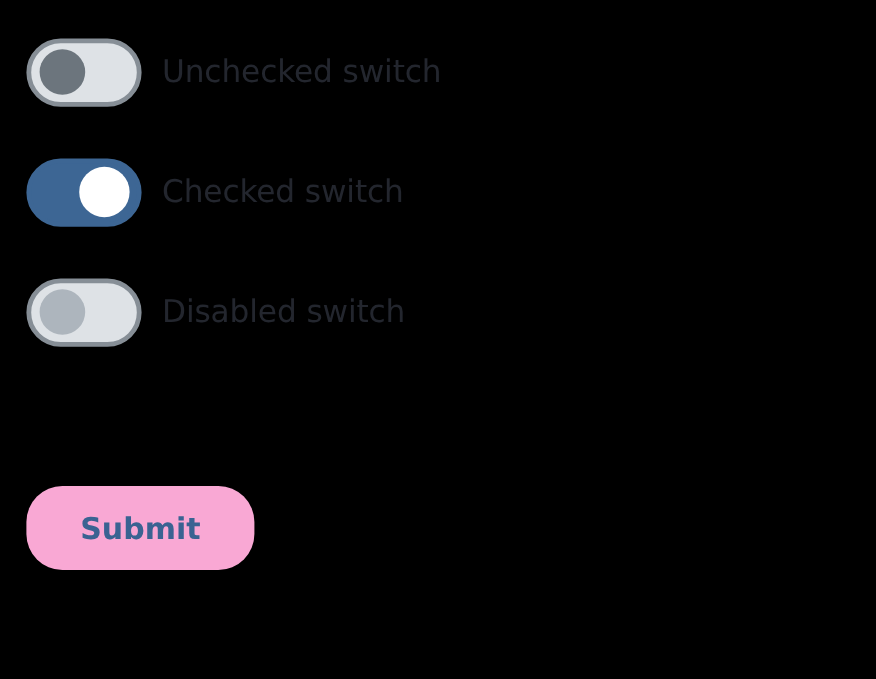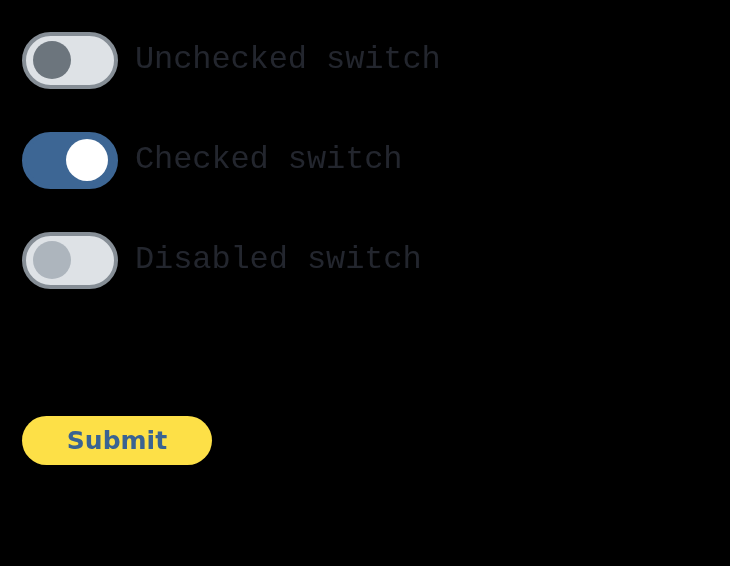--- a/index.html
+++ b/index.html
@@ -98,41 +98,40 @@
   }
   .switch.disabled .thumb {
     left: 7px;
     width: 38px;
     height: 38px;
     background: #adb5bd;
   }
 
   
   .switch-label {
-    font-size: 32px;
+    font-size: 26px;
     line-height: 1;
     color: #23262e;
     white-space: nowrap;
     letter-spacing: -0.1px;
-    font-family: Liberation Mono, monospace;
   }
   .switch-label.left-pos {
     flex: 0 0 auto;
   }
 
   
   .submit-button {
     position: absolute;
     left: 22px;
-    top: 416px;
+    top: 405px;
     width: 190px;
-    height: 49px;
+    height: 70px;
     border: none;
     border-radius: 30px;
-    background: #fde047;
+    background: #f9a8d4;
     color: #3a6392;
     font-family: "DejaVu Sans", sans-serif;
     font-size: 25px;
     font-weight: bold;
     letter-spacing: 0px;
     cursor: pointer;
     padding: 0;
   }
 </style>
 </head>

